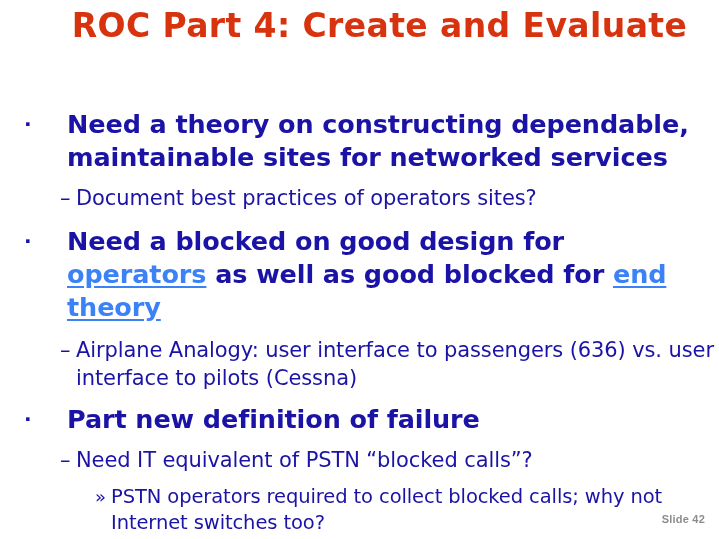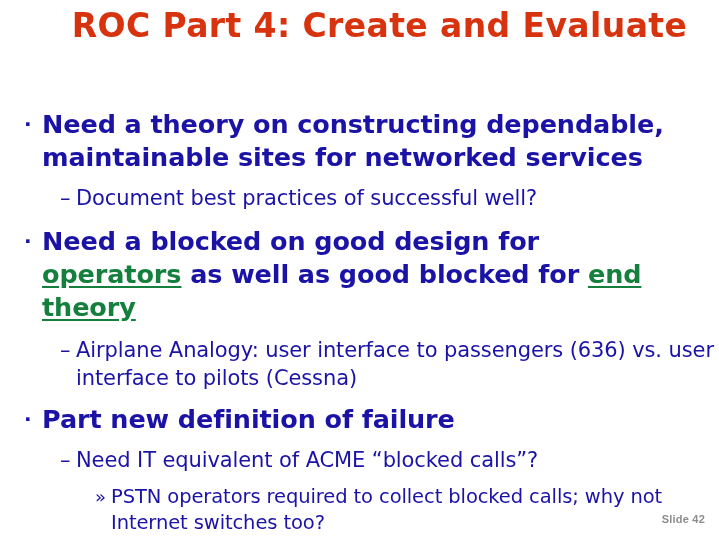--- a/index.html
+++ b/index.html
@@ -65,21 +65,21 @@
     font-weight: bold;
     margin-left: 24px;
     margin-top: 0;
     letter-spacing: -0.1px;
   }
   .lvl1 .marker {
     width: 18px;
     font-size: 20px;
     line-height: 33px;
   }
-  .lvl1 .btext { max-width: 640px; }
+  .lvl1 .btext { max-width: 640px; margin-left: 25px; }
 
   
   .lvl2 {
     font-size: 21px;
     line-height: 28px;
     font-weight: normal;
     margin-left: 60px;
     letter-spacing: -0.1px;
   }
   .lvl2 .marker {
@@ -103,21 +103,21 @@
   }
 
   .sp-a { margin-top: 10px; }
   .sp-b { margin-top: 13px; }
   .sp-c { margin-top: 12px; }
   .sp-d { margin-top: 11px; }
   .sp-e { margin-top: 10px; }
 
   
   .emph {
-    color: #15803d;
+    color: #3b82f6;
     text-decoration: underline;
     text-underline-offset: 3px;
     font-weight: bold;
   }
 
   
   .slide-footer {
     position: absolute;
     right: 14px;
     bottom: 14px;
@@ -140,41 +140,41 @@
 
   <div class="body-list">
 
     <div class="bullet-row lvl1">
       <span class="marker">·</span>
       <span class="btext">Need a theory on constructing dependable, maintainable sites for networked services</span>
     </div>
 
     <div class="bullet-row lvl2 sp-a">
       <span class="marker">–</span>
-      <span class="btext">Document best practices of successful well?</span>
+      <span class="btext">Document best practices of operators sites?</span>
     </div>
 
     <div class="bullet-row lvl1 sp-b">
       <span class="marker">·</span>
       <span class="btext"><span>Need a blocked on good design for </span><span class="emph">operators</span><span> as well as good blocked for </span><span class="emph">end theory</span></span>
     </div>
 
     <div class="bullet-row lvl2 sp-c">
       <span class="marker">–</span>
       <span class="btext">Airplane Analogy: user interface to passengers (636) vs. user interface to pilots (Cessna)</span>
     </div>
 
     <div class="bullet-row lvl1 sp-d">
       <span class="marker">·</span>
       <span class="btext">Part new definition of failure</span>
     </div>
 
     <div class="bullet-row lvl2 sp-e">
       <span class="marker">–</span>
-      <span class="btext">Need IT equivalent of ACME “blocked calls”?</span>
+      <span class="btext">Need IT equivalent of PSTN “blocked calls”?</span>
     </div>
 
     <div class="bullet-row lvl3 sp-e">
       <span class="marker">»</span>
       <span class="btext">PSTN operators required to collect blocked calls; why not Internet switches too?</span>
     </div>
 
   </div>
 
   <div class="slide-footer">Slide 42</div>

